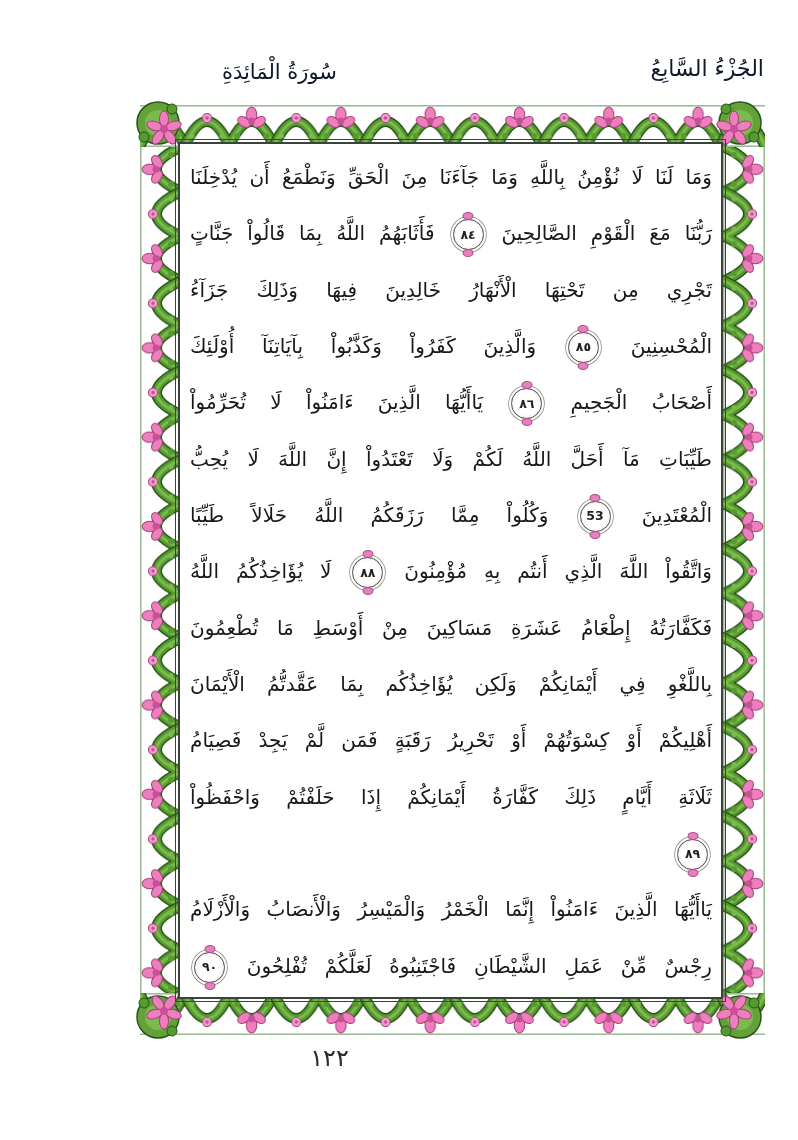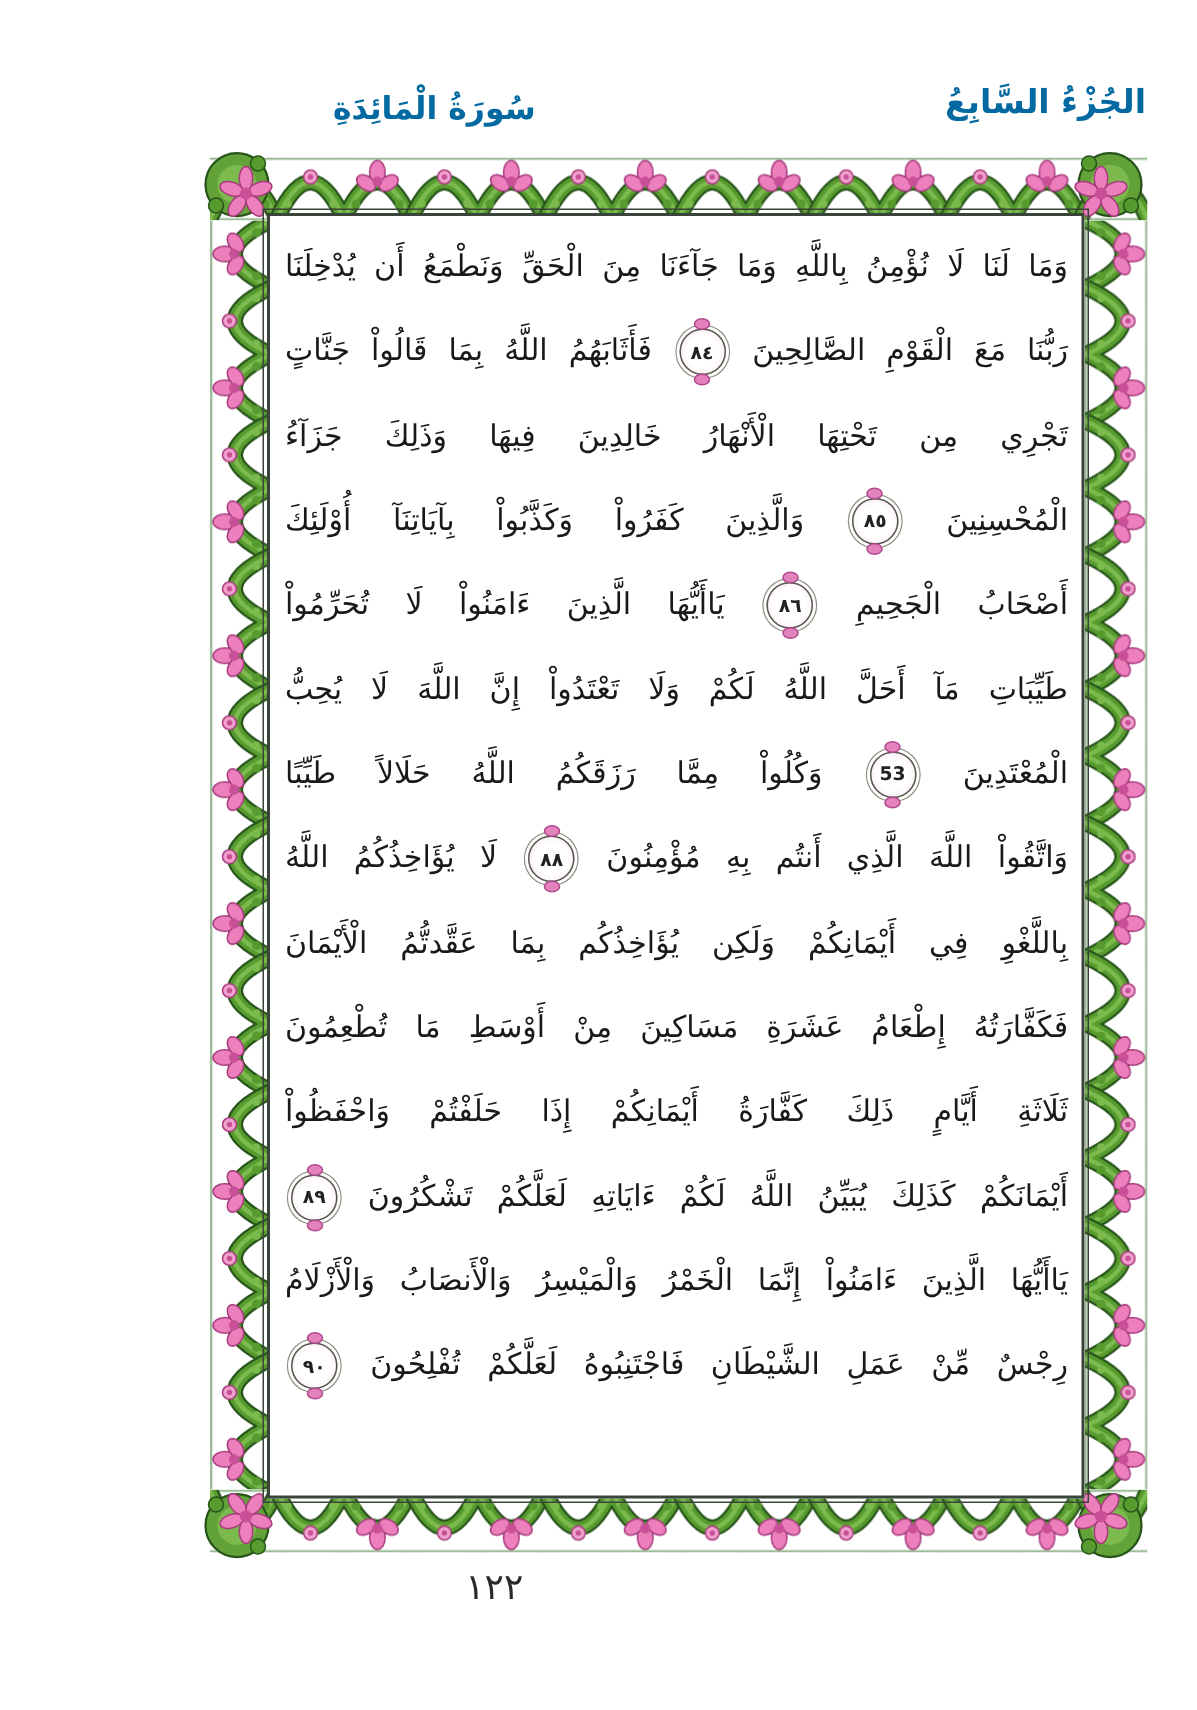--- a/index.html
+++ b/index.html
@@ -1,20 +1,20 @@
 <!DOCTYPE html>
 <html lang="ar"><head>
 <meta charset="utf-8">
 <style>
   html,body{margin:0;padding:0;}
   body{
     width:798px;height:1140px;position:relative;background:#ffffff;
     font-family:"DejaVu Sans",sans-serif;overflow:hidden;color:#1a1a1a;
   }
-  .hdr{position:absolute;direction:rtl;font-size:22px;font-weight:bold;color:#0369a1;white-space:nowrap;}
+  .hdr{position:absolute;direction:rtl;font-size:22px;font-weight:normal;color:#0f172a;white-space:nowrap;}
   #hdr-juz{top:56px;right:34px;text-align:center;}
   #hdr-surah{top:60px;left:222px;font-size:21px;}
   .strip{position:absolute;z-index:1;}
   .corner{position:absolute;z-index:2;}
   #inner-frame{
     position:absolute;left:178px;top:142px;width:541px;height:853px;
     border:2.5px solid #3a443a;outline:1.3px solid #3a443a;outline-offset:2.5px;
     z-index:3;background:#fff;
   }
   #text-block{
@@ -132,21 +132,22 @@
 
 <div id="text-block">
     <div class="qline" dir="rtl"><span class="qtext">وَمَا لَنَا لَا نُؤْمِنُ بِاللَّهِ وَمَا جَآءَنَا مِنَ الْحَقِّ وَنَطْمَعُ أَن يُدْخِلَنَا</span></div>
     <div class="qline" dir="rtl"><span class="qtext">رَبُّنَا مَعَ الْقَوْمِ الصَّالِحِينَ</span> <span class="ayah-marker"><span class="ayah-num">٨٤</span></span> <span class="qtext">فَأَثَابَهُمُ اللَّهُ بِمَا قَالُواْ جَنَّاتٍ</span></div>
     <div class="qline" dir="rtl"><span class="qtext">تَجْرِي مِن تَحْتِهَا الْأَنْهَارُ خَالِدِينَ فِيهَا وَذَلِكَ جَزَآءُ</span></div>
     <div class="qline" dir="rtl"><span class="qtext">الْمُحْسِنِينَ</span> <span class="ayah-marker"><span class="ayah-num">٨٥</span></span> <span class="qtext">وَالَّذِينَ كَفَرُواْ وَكَذَّبُواْ بِآيَاتِنَآ أُوْلَئِكَ</span></div>
     <div class="qline" dir="rtl"><span class="qtext">أَصْحَابُ الْجَحِيمِ</span> <span class="ayah-marker"><span class="ayah-num">٨٦</span></span> <span class="qtext">يَاأَيُّهَا الَّذِينَ ءَامَنُواْ لَا تُحَرِّمُواْ</span></div>
     <div class="qline" dir="rtl"><span class="qtext">طَيِّبَاتِ مَآ أَحَلَّ اللَّهُ لَكُمْ وَلَا تَعْتَدُواْ إِنَّ اللَّهَ لَا يُحِبُّ</span></div>
     <div class="qline" dir="rtl"><span class="qtext">الْمُعْتَدِينَ</span> <span class="ayah-marker"><span class="ayah-num">53</span></span> <span class="qtext">وَكُلُواْ مِمَّا رَزَقَكُمُ اللَّهُ حَلَالاً طَيِّبًا</span></div>
     <div class="qline" dir="rtl"><span class="qtext">وَاتَّقُواْ اللَّهَ الَّذِي أَنتُم بِهِ مُؤْمِنُونَ</span> <span class="ayah-marker"><span class="ayah-num">٨٨</span></span> <span class="qtext">لَا يُؤَاخِذُكُمُ اللَّهُ</span></div>
+    <div class="qline" dir="rtl"><span class="qtext">فَكَفَّارَتُهُ إِطْعَامُ عَشَرَةِ مَسَاكِينَ مِنْ أَوْسَطِ مَا تُطْعِمُونَ</span></div>
     <div class="qline" dir="rtl"><span class="qtext">بِاللَّغْوِ فِي أَيْمَانِكُمْ وَلَكِن يُؤَاخِذُكُم بِمَا عَقَّدتُّمُ الْأَيْمَانَ</span></div>
-    <div class="qline" dir="rtl"><span class="qtext">فَكَفَّارَتُهُ إِطْعَامُ عَشَرَةِ مَسَاكِينَ مِنْ أَوْسَطِ مَا تُطْعِمُونَ</span></div>
+    <div class="qline" dir="rtl"><span class="qtext">أَهْلِيكُمْ أَوْ كِسْوَتُهُمْ أَوْ تَحْرِيرُ رَقَبَةٍ فَمَن لَّمْ يَجِدْ فَصِيَامُ</span></div>
     <div class="qline" dir="rtl"><span class="qtext">ثَلَاثَةِ أَيَّامٍ ذَلِكَ كَفَّارَةُ أَيْمَانِكُمْ إِذَا حَلَفْتُمْ وَاحْفَظُواْ</span></div>
-    <div class="qline" dir="rtl"><span class="qtext">أَيْمَانَكُمْ كَذَلِكَ يُبَيِّنُ اللَّهُ لَكُمْ ءَايَاتِهِ لَعَلَّكُمْ تَشْكُرُونَ</span> <span class="ayah-marker"><span class="ayah-num">٨٩</span></span></div>
+    <div class="qline" dir="rtl"> <span class="ayah-marker"><span class="ayah-num">٨٩</span></span></div>
     <div class="qline" dir="rtl"><span class="qtext">يَاأَيُّهَا الَّذِينَ ءَامَنُواْ إِنَّمَا الْخَمْرُ وَالْمَيْسِرُ وَالْأَنصَابُ وَالْأَزْلَامُ</span></div>
     <div class="qline" dir="rtl"><span class="qtext">رِجْسٌ مِّنْ عَمَلِ الشَّيْطَانِ فَاجْتَنِبُوهُ لَعَلَّكُمْ تُفْلِحُونَ</span> <span class="ayah-marker"><span class="ayah-num">٩٠</span></span></div>
   </div>
 
 <div id="page-number">١٢٢</div>
 
 </body></html>

